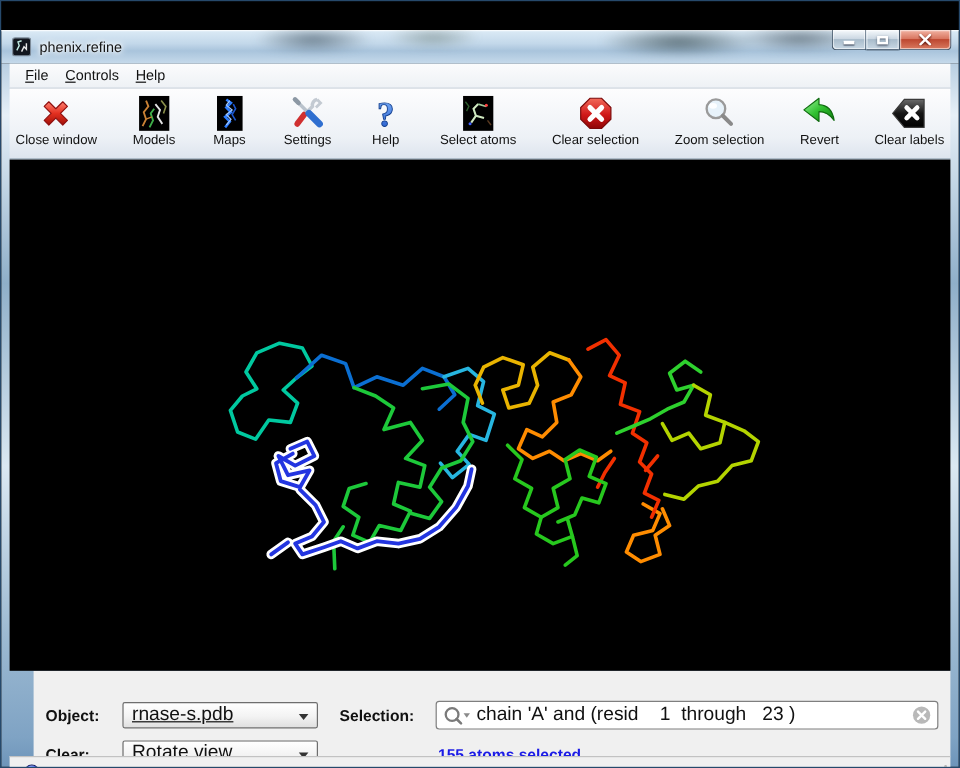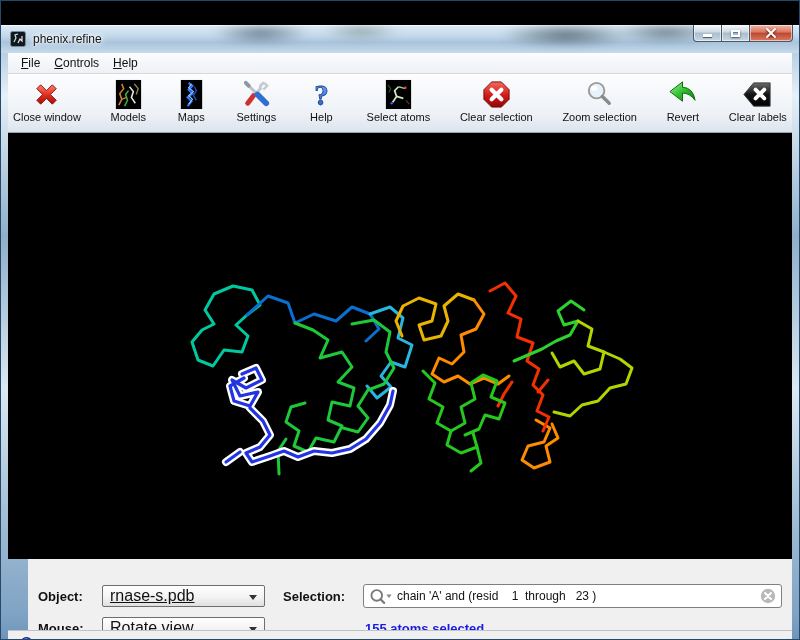--- a/index.html
+++ b/index.html
@@ -51,21 +51,21 @@
     grid-template-columns:64px 163px 18px 80px 1fr;grid-template-rows:24px 22px;
     row-gap:9px;padding:25px 10px 0;align-items:center;margin-left:20px;}
   .cp-label{font-size:13px;font-weight:bold;color:#111;}
   .combo{height:22px;border:1px solid #6e6e6e;border-radius:2px;position:relative;
     background:linear-gradient(#ffffff,#f3f3f3 55%,#e0e0e0);display:flex;align-items:center;
     padding:0 18px 0 7px;font-size:16px;color:#111;cursor:default;text-decoration:underline;}
   .combo-arrow{position:absolute;right:7px;top:9px;width:0;height:0;
     border-left:4px solid transparent;border-right:4px solid transparent;border-top:5px solid #333;}
   .search-field{height:24px;border:1px solid #7f7f7f;border-radius:3px;background:#fff;
     display:flex;align-items:center;padding:0 5px;}
-  .search-input{border:none;outline:none;flex:1;font-size:12px;font-family:"Liberation Sans",sans-serif;
+  .search-input{border:none;outline:none;flex:1;font-size:16px;font-family:"Liberation Sans",sans-serif;
     background:transparent;padding:0 4px;color:#111;}
   .atoms-text{grid-column:5;font-size:13px;font-weight:bold;color:#1a1ae6;padding-left:2px;}
   
   .statusbar{height:26px;flex:none;background:#f0f0f0;border-top:1px solid #c2c2c2;
     display:flex;align-items:center;padding:0 12px;position:relative;}
   .status-ball{width:13px;height:13px;border-radius:50%;flex:none;border:1px solid #0a1560;
     background:radial-gradient(circle at 35% 30%,#8cb6ff 0%,#2a50e8 45%,#0c1f9a 100%);}
   .status-text{font-size:12px;margin-left:8px;color:#111;}
   .resize-grip{position:absolute;right:2px;bottom:2px;}
 </style>
@@ -317,21 +317,21 @@
         </span>
         <input class="search-input" value="chain 'A' and (resid    1  through   23 )" style="">
         <span style="display:flex;flex:none;">
           <svg viewBox="0 0 16 16" width="16" height="16">
             <circle cx="8" cy="8" r="7.2" fill="#b9b9b9"></circle>
             <path d="M5 5 L11 11 M11 5 L5 11" stroke="#fff" stroke-width="2" stroke-linecap="round"></path>
           </svg>
         </span>
       </div>
 
-      <span class="cp-label">Mouse:</span>
+      <span class="cp-label">Clear:</span>
       <div class="combo">
         <span>Rotate view</span>
         <span class="combo-arrow"></span>
       </div>
       <span></span>
       <span></span>
       <span class="atoms-text">155 atoms selected</span>
     </div>
 
     <div class="statusbar">

